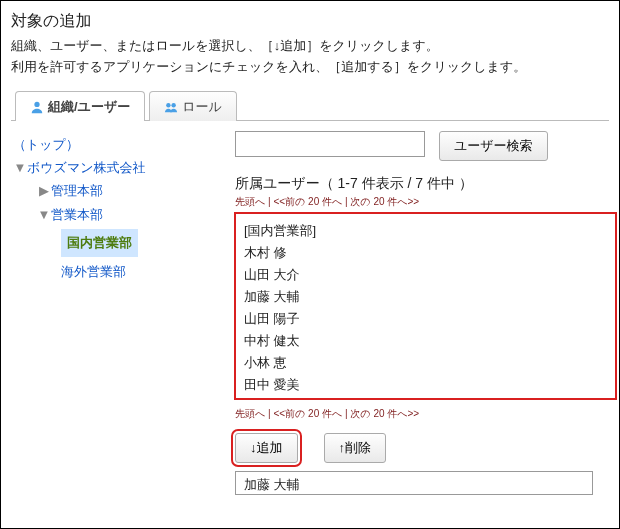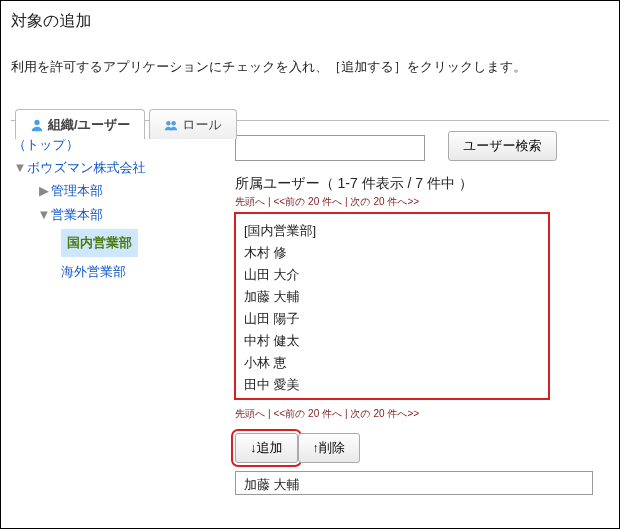--- a/index.html
+++ b/index.html
@@ -2,53 +2,53 @@
 <html><head>
 <meta charset="utf-8">
 <style>
   *{box-sizing:border-box}
   body{margin:0;font-family:"Hiragino Kaku Gothic ProN","Meiryo","MS PGothic",sans-serif;font-size:13px;color:#222}
   .frame{border:1px solid #000;width:620px;height:529px;background:#fff;padding:10px 10px 0 10px;overflow:hidden}
   h1{font-size:16px;font-weight:normal;margin:0 0 4px 0}
   .desc{font-size:13px;line-height:1.6;margin:0 0 12px 0}
   .tabs{border-bottom:1px solid #bbb;margin-bottom:6px}
   .tabbar{display:flex;gap:4px;padding-left:4px}
-  .tab{display:inline-flex;align-items:center;gap:4px;border:1px solid #bbb;border-bottom:none;border-radius:4px 4px 0 0;padding:6px 14px 5px;position:relative;top:19px;background:linear-gradient(#fefefe,#eee);color:#444;cursor:pointer}
+  .tab{display:inline-flex;align-items:center;gap:4px;border:1px solid #bbb;border-bottom:none;border-radius:4px 4px 0 0;padding:6px 14px 5px;position:relative;top:1px;background:linear-gradient(#fefefe,#eee);color:#444;cursor:pointer}
   .tab.active{background:#fff;font-weight:bold}
   .tab .ico{display:inline-block;width:14px;height:14px}
   .cols{display:flex;gap:14px}
   .left{width:210px;padding:6px 0 0 2px}
   .right{flex:1;min-width:0}
   .link{color:#1258c8;cursor:pointer}
   .tree{font-size:13px;line-height:1.8}
   .tree .row{display:flex;align-items:flex-start}
   .tree .tri{color:#888;width:14px;text-align:center}
   .lv1{padding-left:0}
   .lv2{padding-left:24px}
   .lv3{padding-left:48px}
   .sel{background:#cfe6ff;padding:2px 6px;font-weight:bold;color:#4d7c0f}
-  .searchrow{display:flex;align-items:flex-end;gap:23px;padding:4px 0 14px}
+  .searchrow{display:flex;align-items:flex-start;gap:14px;padding:4px 0 14px}
   .searchrow input[type=text]{width:190px;height:26px;border:1px solid #999;padding:2px 4px}
   .btn{border:1px solid #aaa;background:linear-gradient(#fefefe,#e9e9e9);padding:5px 14px;border-radius:3px;cursor:pointer;font-size:13px}
   .heading{font-weight:normal;font-size:14px;margin-bottom:2px}
   .pager{color:#7f1d1d;font-size:10px;margin-bottom:4px}
-  .listbox{border:1px solid #999;height:186px;width:314px;padding:6px 8px;font-size:13px;line-height:1.7;overflow:hidden}
+  .listbox{border:1px solid #999;height:186px;width:381px;padding:6px 8px;font-size:13px;line-height:1.7;overflow:hidden}
   .listbox .item{white-space:nowrap}
   .redbox{outline:2px solid #d92020;outline-offset:-1px}
-  .actions{display:flex;gap:0;margin:12px 0 8px}
+  .actions{display:flex;gap:26px;margin:12px 0 8px}
   .redbtn{outline:2px solid #d92020;outline-offset:2px}
   .addedbox{border:1px solid #999;width:358px;padding:4px 8px;height:24px;overflow:hidden}
 </style>
 </head>
 <body>
 
 <div class="frame">
   <h1>対象の追加</h1>
   <p class="desc">
-    <br>
+    <span>組織、ユーザー、またはロールを選択し、［↓追加］をクリックします。</span><br>
     <span>利用を許可するアプリケーションにチェックを入れ、［追加する］をクリックします。</span>
   </p>
 
   <div class="tabs">
     <div class="tabbar">
       <div class="tab active">
         <span class="ico">
           <svg viewBox="0 0 16 16">
               <circle cx="8" cy="5" r="3" fill="#4aa0e6"></circle>
               <path d="M2 15c0-3 3-5 6-5s6 2 6 5" fill="#4aa0e6"></path>

